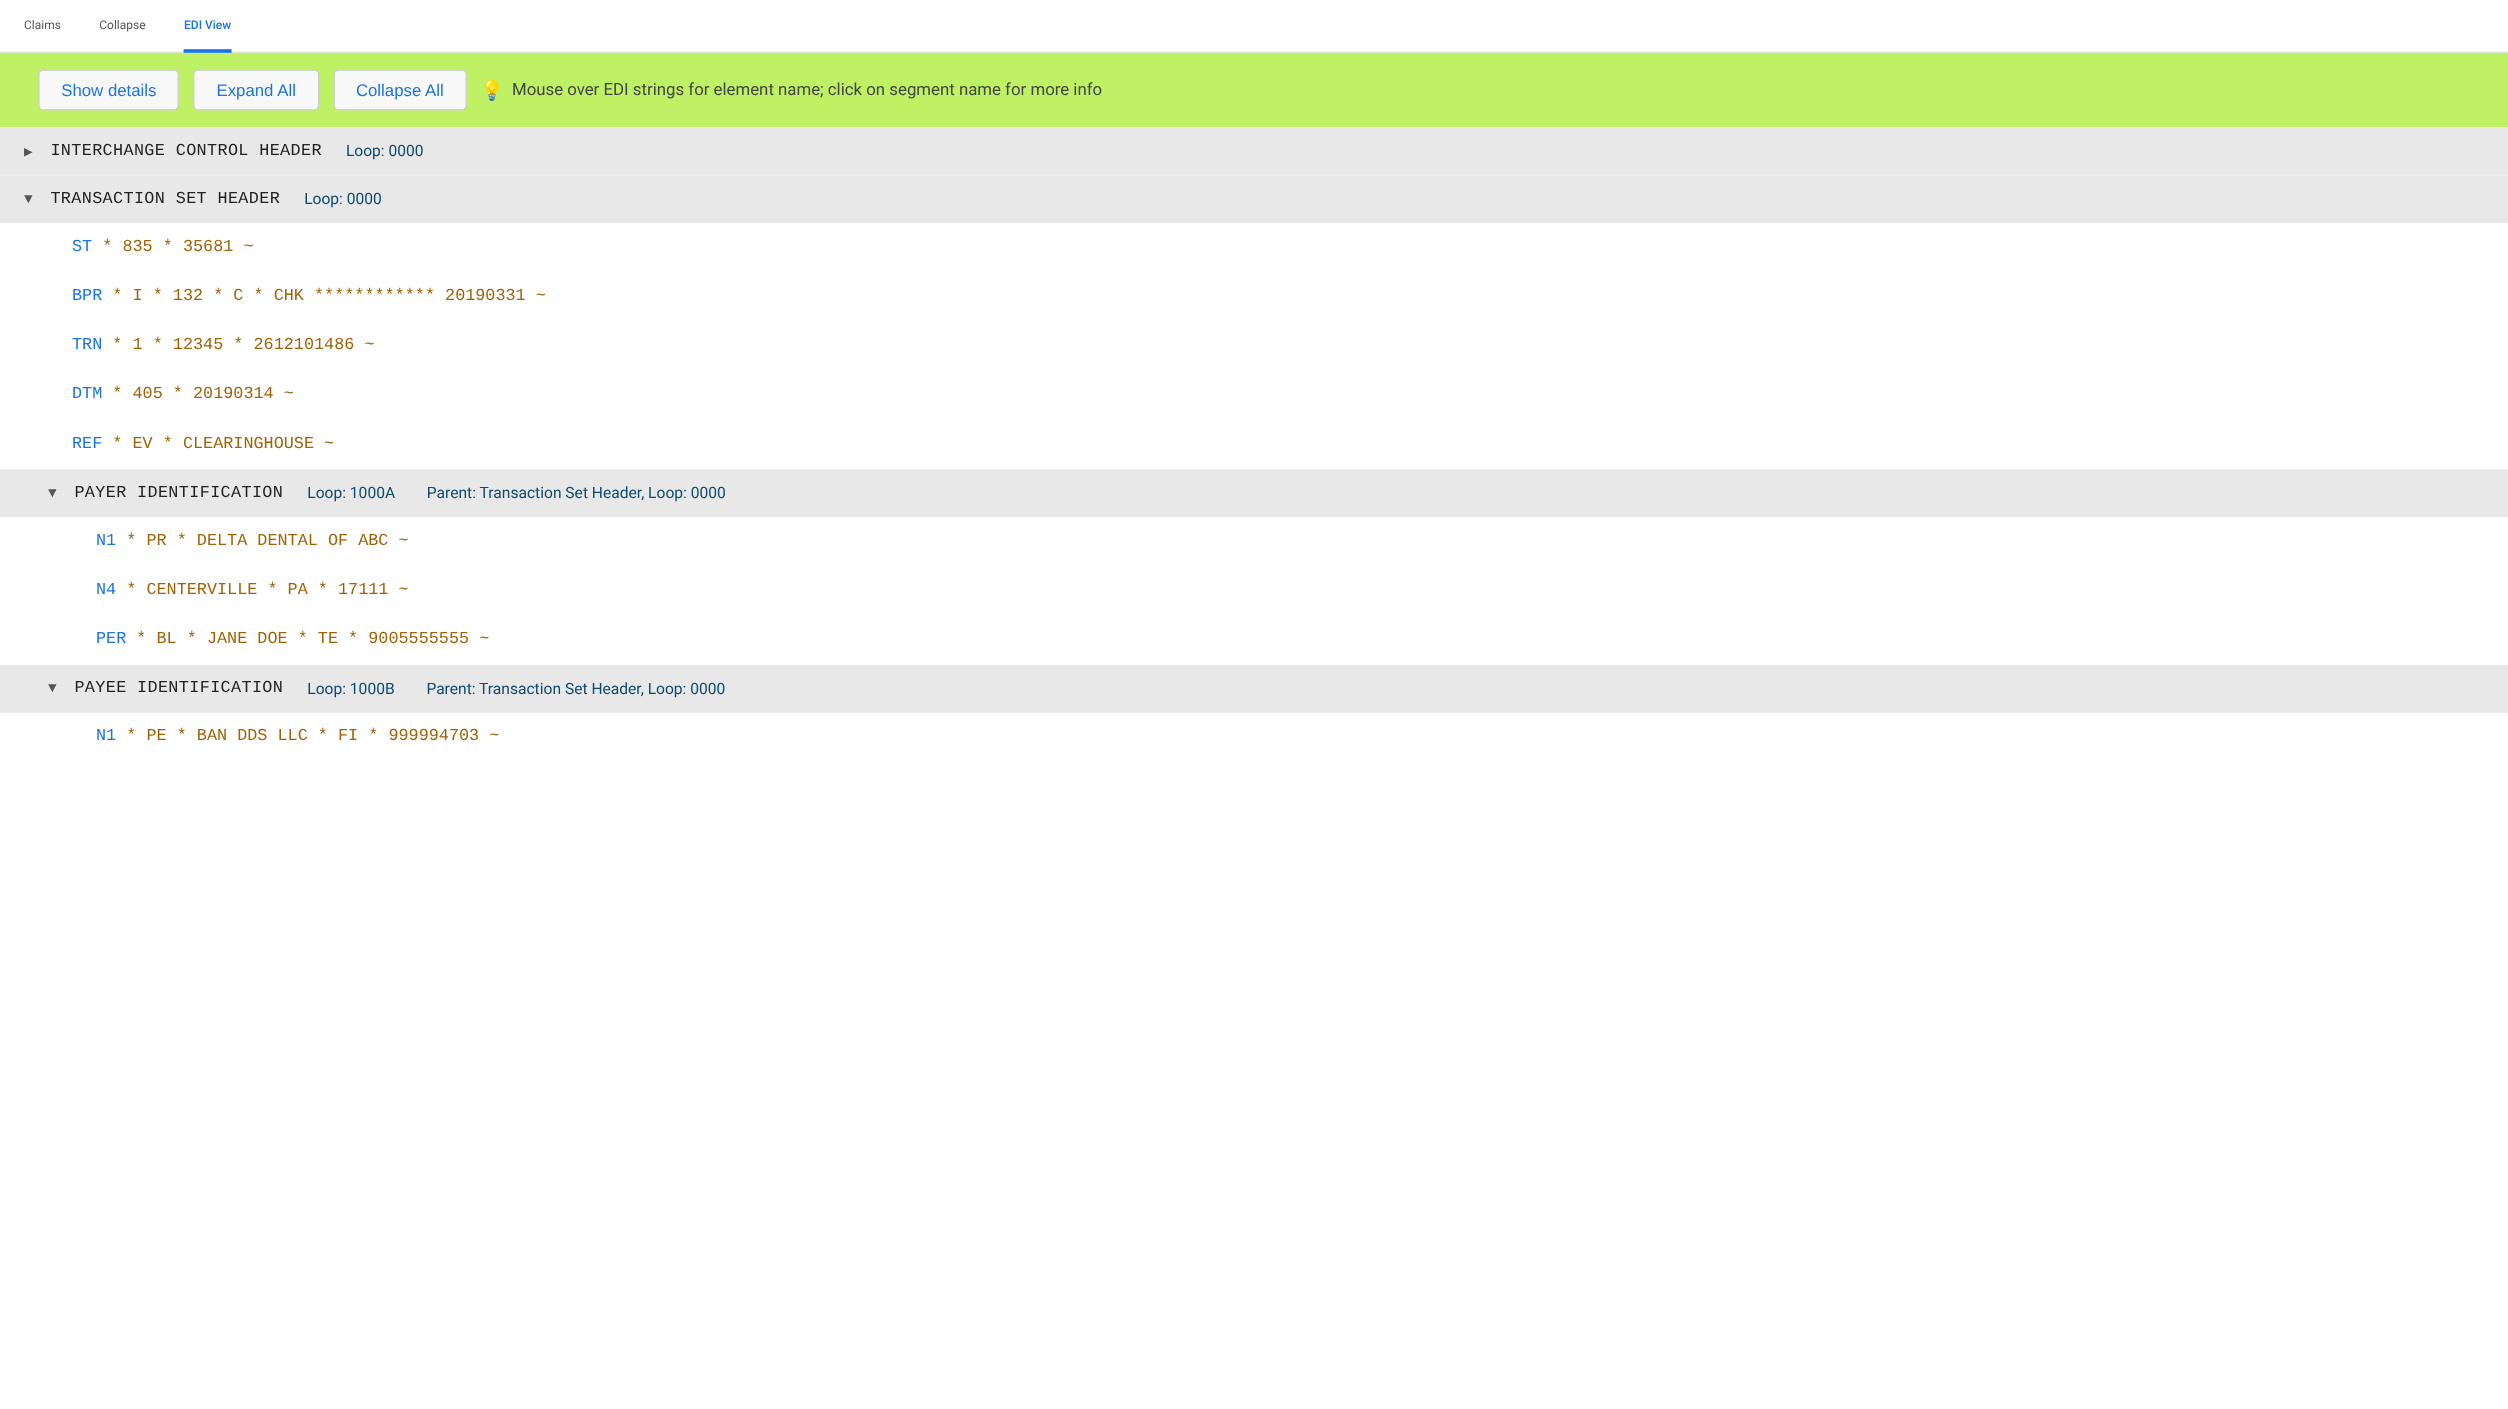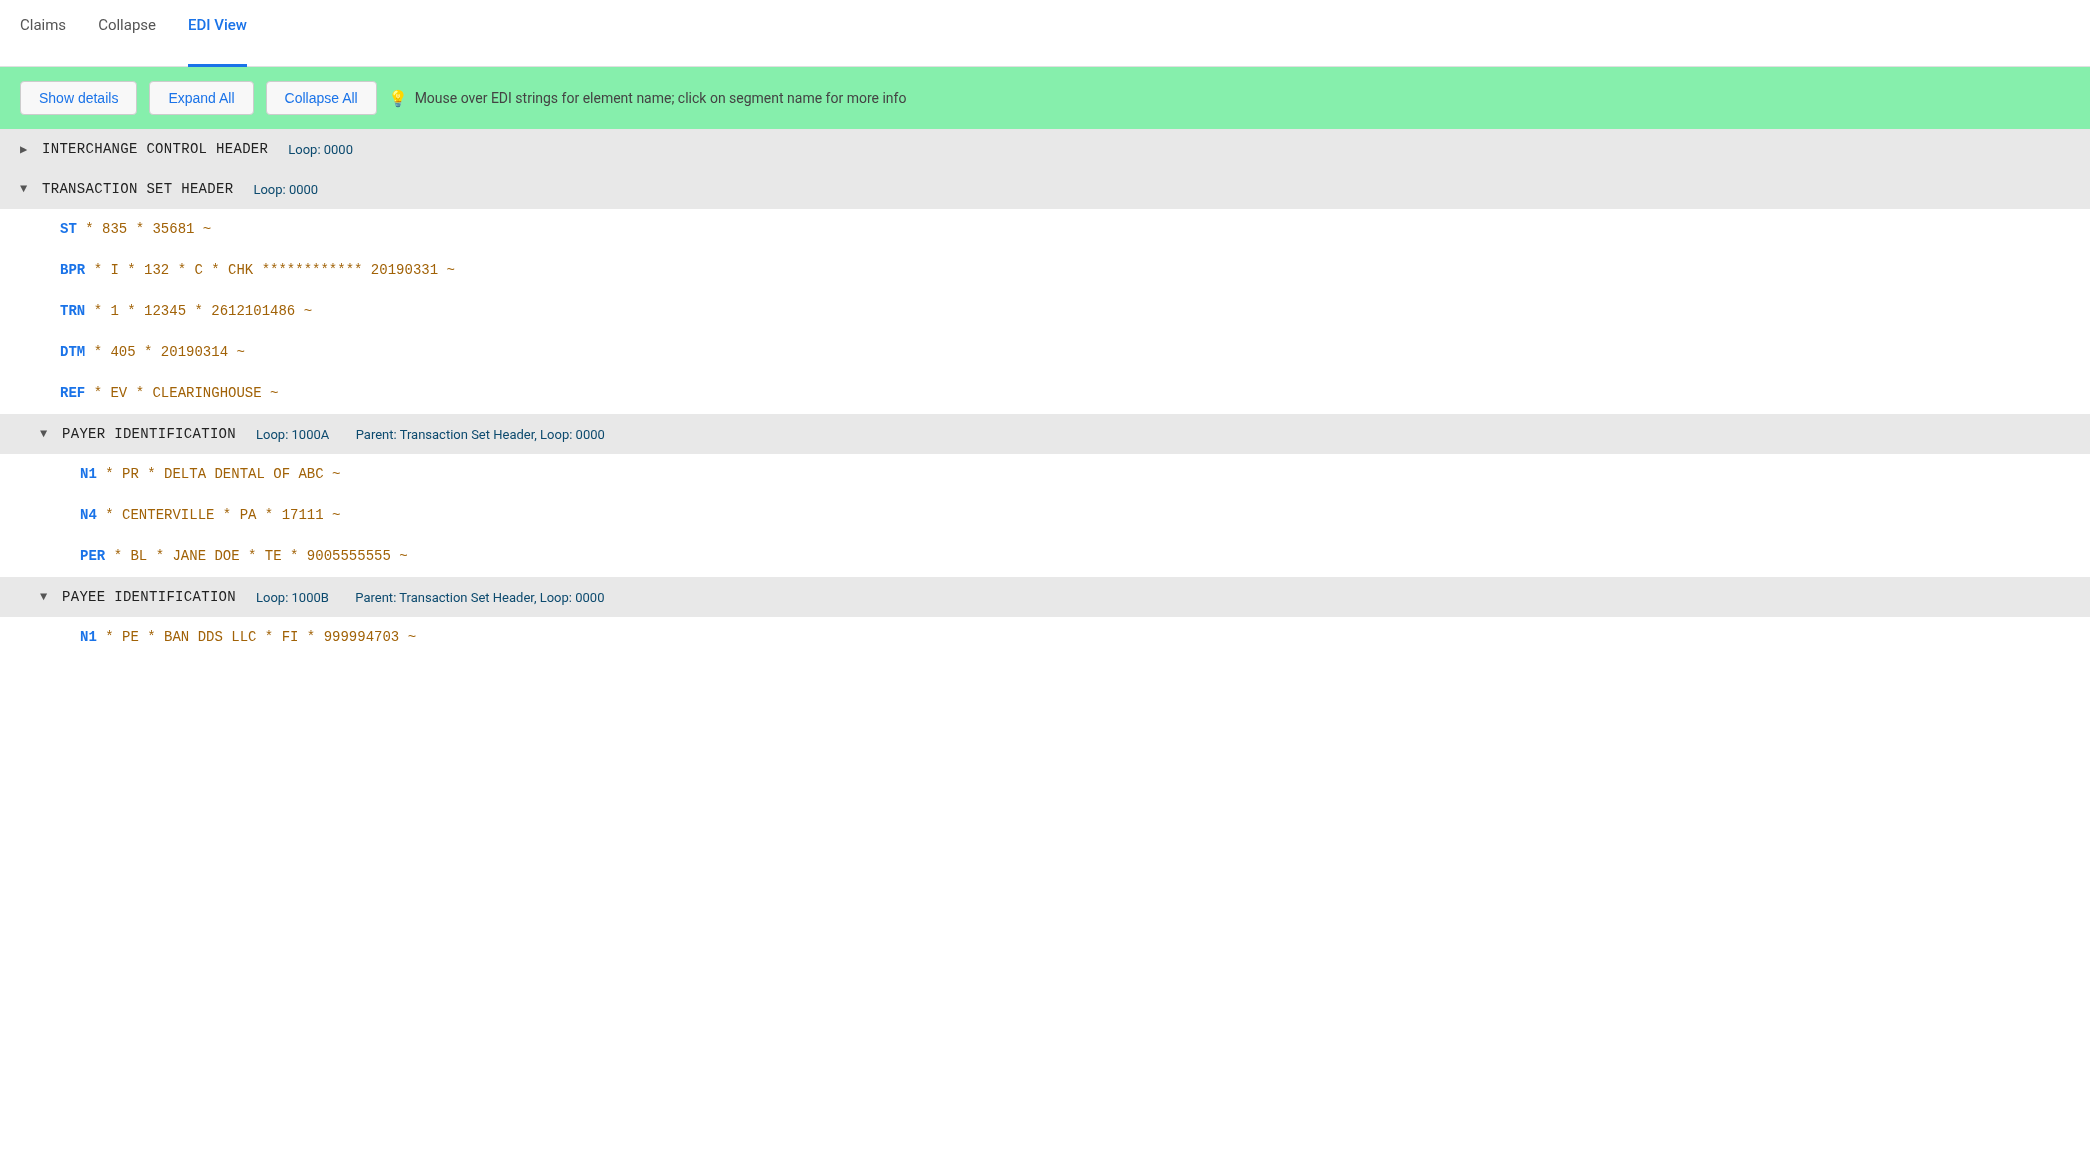--- a/index.html
+++ b/index.html
@@ -12,40 +12,40 @@
 
     
     .tabs {
       display: flex;
       align-items: center;
       border-bottom: 1px solid #e0e0e0;
       padding: 0 20px;
       gap: 32px;
     }
     .tab {
-      padding: 16px 0 30px;
-      font-size: 15px;
+      padding: 16px 0 14px;
+      font-size: 10px;
       color: #555;
       cursor: pointer;
       border-bottom: 3px solid transparent;
       margin-bottom: -1px;
     }
     .tab.active {
       color: #1a73e8;
       border-bottom: 3px solid #1a73e8;
       font-weight: 500;
     }
 
     
     .toolbar {
       display: flex;
       align-items: center;
-      padding: 14px 20px;
+      padding: 14px 32px;
       gap: 12px;
-      background: #86efac;
+      background: #bef264;
     }
     .toolbar-btn {
       padding: 8px 18px;
       border: 1px solid #ccc;
       background: #f8f8f8;
       border-radius: 4px;
       font-size: 14px;
       color: #1a73e8;
       cursor: pointer;
     }
@@ -101,21 +101,21 @@
     .edi-line {
       padding: 10px 20px 10px 60px;
       font-size: 14px;
       color: #333;
       line-height: 1.5;
     }
     .edi-line.level2 { padding-left: 80px; }
 
     .edi-segment {
       color: #1a73e8;
-      font-weight: 700;
+      font-weight: 400;
       cursor: pointer;
     }
     .edi-value {
       color: #a16207;
       text-align: right;
     }
   </style>
 </head>
 <body>
 

